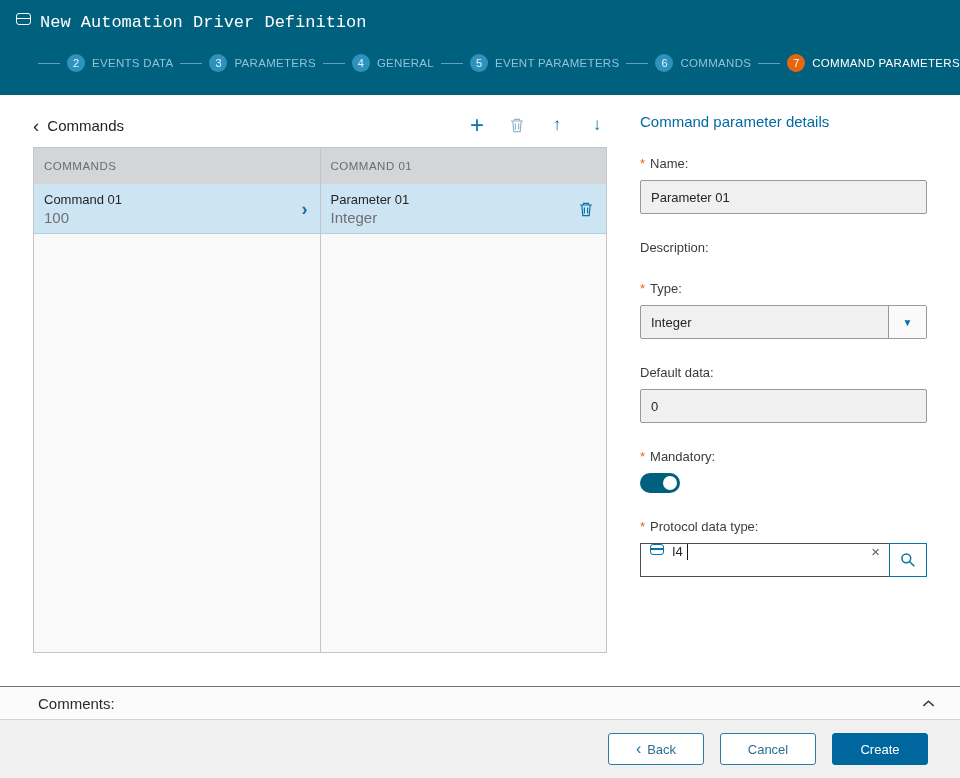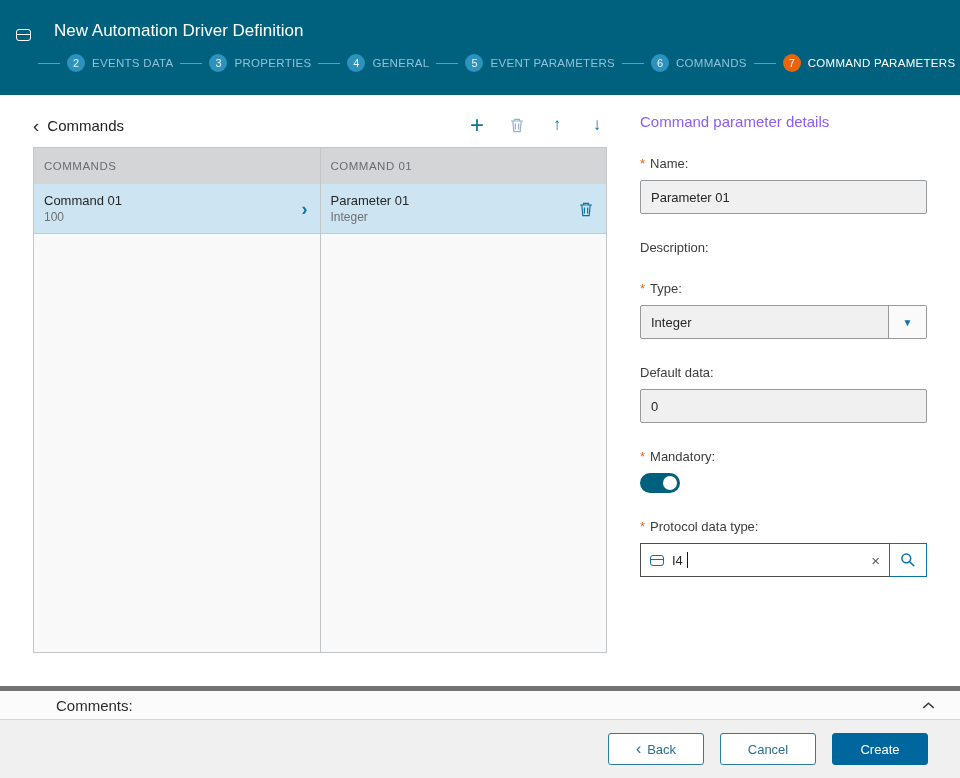--- a/index.html
+++ b/index.html
@@ -2,21 +2,21 @@
 <html><head>
 <meta charset="utf-8">
 <style>
   * { margin:0; padding:0; box-sizing:border-box; }
   html,body { width:960px; height:778px; }
   body { font-family:"Liberation Sans", sans-serif; background:#fff; overflow:hidden; }
   .app { width:960px; height:778px; display:flex; flex-direction:column; }
 
   
   .topbar { height:95px; background:#00617f; color:#fff; flex:none; padding:13px 16px 0; }
-  .title-row { display:flex; align-items:flex-end; gap:23px; height:28px; }
+  .title-row { display:flex; align-items:flex-start; gap:9px; height:28px;font-family:Liberation Mono, monospace; }
   .drive-icon { width:15px; height:12px; border:1.5px solid #fff; border-radius:3px; position:relative; display:inline-block; flex:none; }
   .drive-icon::after { content:""; position:absolute; left:-1px; right:-1px; top:3.5px; height:1.5px; background:#fff; }
   .dialog-title { font-size:17px; }
 
   .stepper { display:flex; align-items:center; margin-top:13px; padding-left:15px; }
   .step { display:flex; align-items:center; cursor:pointer; }
   .connector { width:22px; height:1px; background:#63a0b8; margin:0 7px; }
   .step-circle { width:18px; height:18px; border-radius:50%; background:#2d93bd; color:#e8f3f9; font-size:11px;
                  display:flex; align-items:center; justify-content:center; flex:none; }
   .step-label { margin-left:7px; font-size:11.5px; color:#8ec2d8; letter-spacing:.3px; white-space:nowrap; }
@@ -38,53 +38,53 @@
 
   .cmd-table { height:506px; display:flex; border:1px solid #c3c6c8; }
   .cmd-col { flex:1; display:flex; flex-direction:column; background:#f9f9f9; min-width:0; }
   .cmd-col + .cmd-col { border-left:1px solid #c3c6c8; }
   .col-header { height:36px; background:#d3d5d7; color:#696d70; font-size:11.5px; letter-spacing:.5px;
                 display:flex; align-items:center; padding:0 10px; flex:none; }
   .cmd-row { height:50px; background:#cde5f2; border-bottom:1px solid #aed2e4; display:flex; align-items:center;
              padding:0 12px 0 10px; cursor:pointer; flex:none; }
   .row-main { display:flex; flex-direction:column; gap:2px; }
   .row-title { font-size:13px; color:#262626; }
-  .row-sub { font-size:12px; color:#6e7073; }
+  .row-sub { font-size:15px; color:#6e7073; }
   .row-end { margin-left:auto; color:#0a72a5; display:flex; align-items:center; }
   .chevron-right { font-size:18px; font-weight:700; line-height:1; }
 
   
   .details-panel { width:287px; flex:none; }
-  .details-title { font-size:15px; font-weight:400; color:#8b5cf6; margin-top:2px; }
+  .details-title { font-size:15px; font-weight:400; color:#0369a1; margin-top:2px; }
   .field-label { margin:26px 0 9px; font-size:13px; color:#3c3c3c; display:flex; gap:5px; align-items:baseline; }
   .req { color:#e8650f; }
   .tb { width:100%; height:34px; background:#f0f0f0; border:1px solid #969a9d; border-radius:2px;
         font-size:13px; color:#262626; padding:0 10px; font-family:inherit; }
   input.tb { outline:none; }
   .combo { display:flex; height:34px; border:1px solid #969a9d; border-radius:2px; background:#f0f0f0; overflow:hidden; cursor:pointer; }
   .combo-value { flex:1; display:flex; align-items:center; padding:0 10px; font-size:13px; color:#262626; }
   .combo-btn { width:38px; border-left:1px solid #969a9d; background:#fafafa; display:flex; align-items:center;
                justify-content:center; color:#0a72a5; font-size:10px; flex:none; }
   .toggle { width:40px; height:20px; border-radius:10px; background:#00617f; position:relative; cursor:pointer; margin-top:2px; }
   .toggle .knob { position:absolute; right:3px; top:3px; width:14px; height:14px; border-radius:50%; background:#fff; }
 
   .proto-row { display:flex; }
-  .search-field { flex:1; height:34px; background:#fff; border:1px solid #4d4d4d; display:flex; align-items:center;
+  .search-field { flex:1; height:34px; background:#fff; border:1px solid #4d4d4d; display:flex; align-items:flex-start;
                   padding:0 9px; gap:8px; min-width:0; }
   .proto-icon { width:14px; height:11px; border:1.5px solid #0a72a5; border-radius:3px; position:relative; flex:none; }
   .proto-icon::after { content:""; position:absolute; left:-1px; right:-1px; top:3px; height:1.5px; background:#0a72a5; }
   .proto-value { font-size:13px; color:#262626; }
   .caret { width:1px; height:16px; background:#1a1a1a; margin-left:-4px; }
   .clear { margin-left:auto; color:#5a5e61; font-size:15px; cursor:pointer; line-height:1; }
   .search-btn { width:38px; height:34px; margin-left:-1px; background:#fff; border:1px solid #0a72a5; color:#0a72a5;
                 display:flex; align-items:center; justify-content:center; cursor:pointer; flex:none; }
 
   
-  .comments-bar { height:34px; flex:none; background:#fbfbfb; border-top:5px solid #737373; border-bottom:1px solid #d4d4d4;
-                  display:flex; align-items:center; padding:0 24px 0 56px; font-size:15px; color:#2b2b2b; cursor:pointer; }
+  .comments-bar { height:34px; flex:none; background:#fbfbfb; border-top:1px solid #737373; border-bottom:1px solid #d4d4d4;
+                  display:flex; align-items:center; padding:0 24px 0 38px; font-size:15px; color:#2b2b2b; cursor:pointer; }
   .collapse-icon { margin-left:auto; color:#3c3c3c; display:flex; cursor:pointer; }
 
   
   .footerbar { height:58px; flex:none; background:#f0f0f0; display:flex; align-items:center; justify-content:flex-end;
                gap:16px; padding-right:32px; }
   .btn { width:96px; height:32px; border-radius:3px; font-size:13px; font-family:inherit; display:flex; align-items:center;
          justify-content:center; gap:6px; cursor:pointer; }
   .btn.secondary { background:#fff; border:1px solid #2a7ca4; color:#2a6f92; }
   .btn.primary { background:#00679e; border:1px solid #00679e; color:#fff; }
   .btn-chev { font-size:16px; line-height:1; }
@@ -101,21 +101,21 @@
     </div>
     <nav class="stepper">
       <div class="step">
         <span class="connector"></span>
         <span class="step-circle">2</span>
         <span class="step-label">EVENTS DATA</span>
       </div>
       <div class="step">
         <span class="connector"></span>
         <span class="step-circle">3</span>
-        <span class="step-label">PROPERTIES</span>
+        <span class="step-label">PARAMETERS</span>
       </div>
       <div class="step">
         <span class="connector"></span>
         <span class="step-circle">4</span>
         <span class="step-label">GENERAL</span>
       </div>
       <div class="step">
         <span class="connector"></span>
         <span class="step-circle">5</span>
         <span class="step-label">EVENT PARAMETERS</span>

